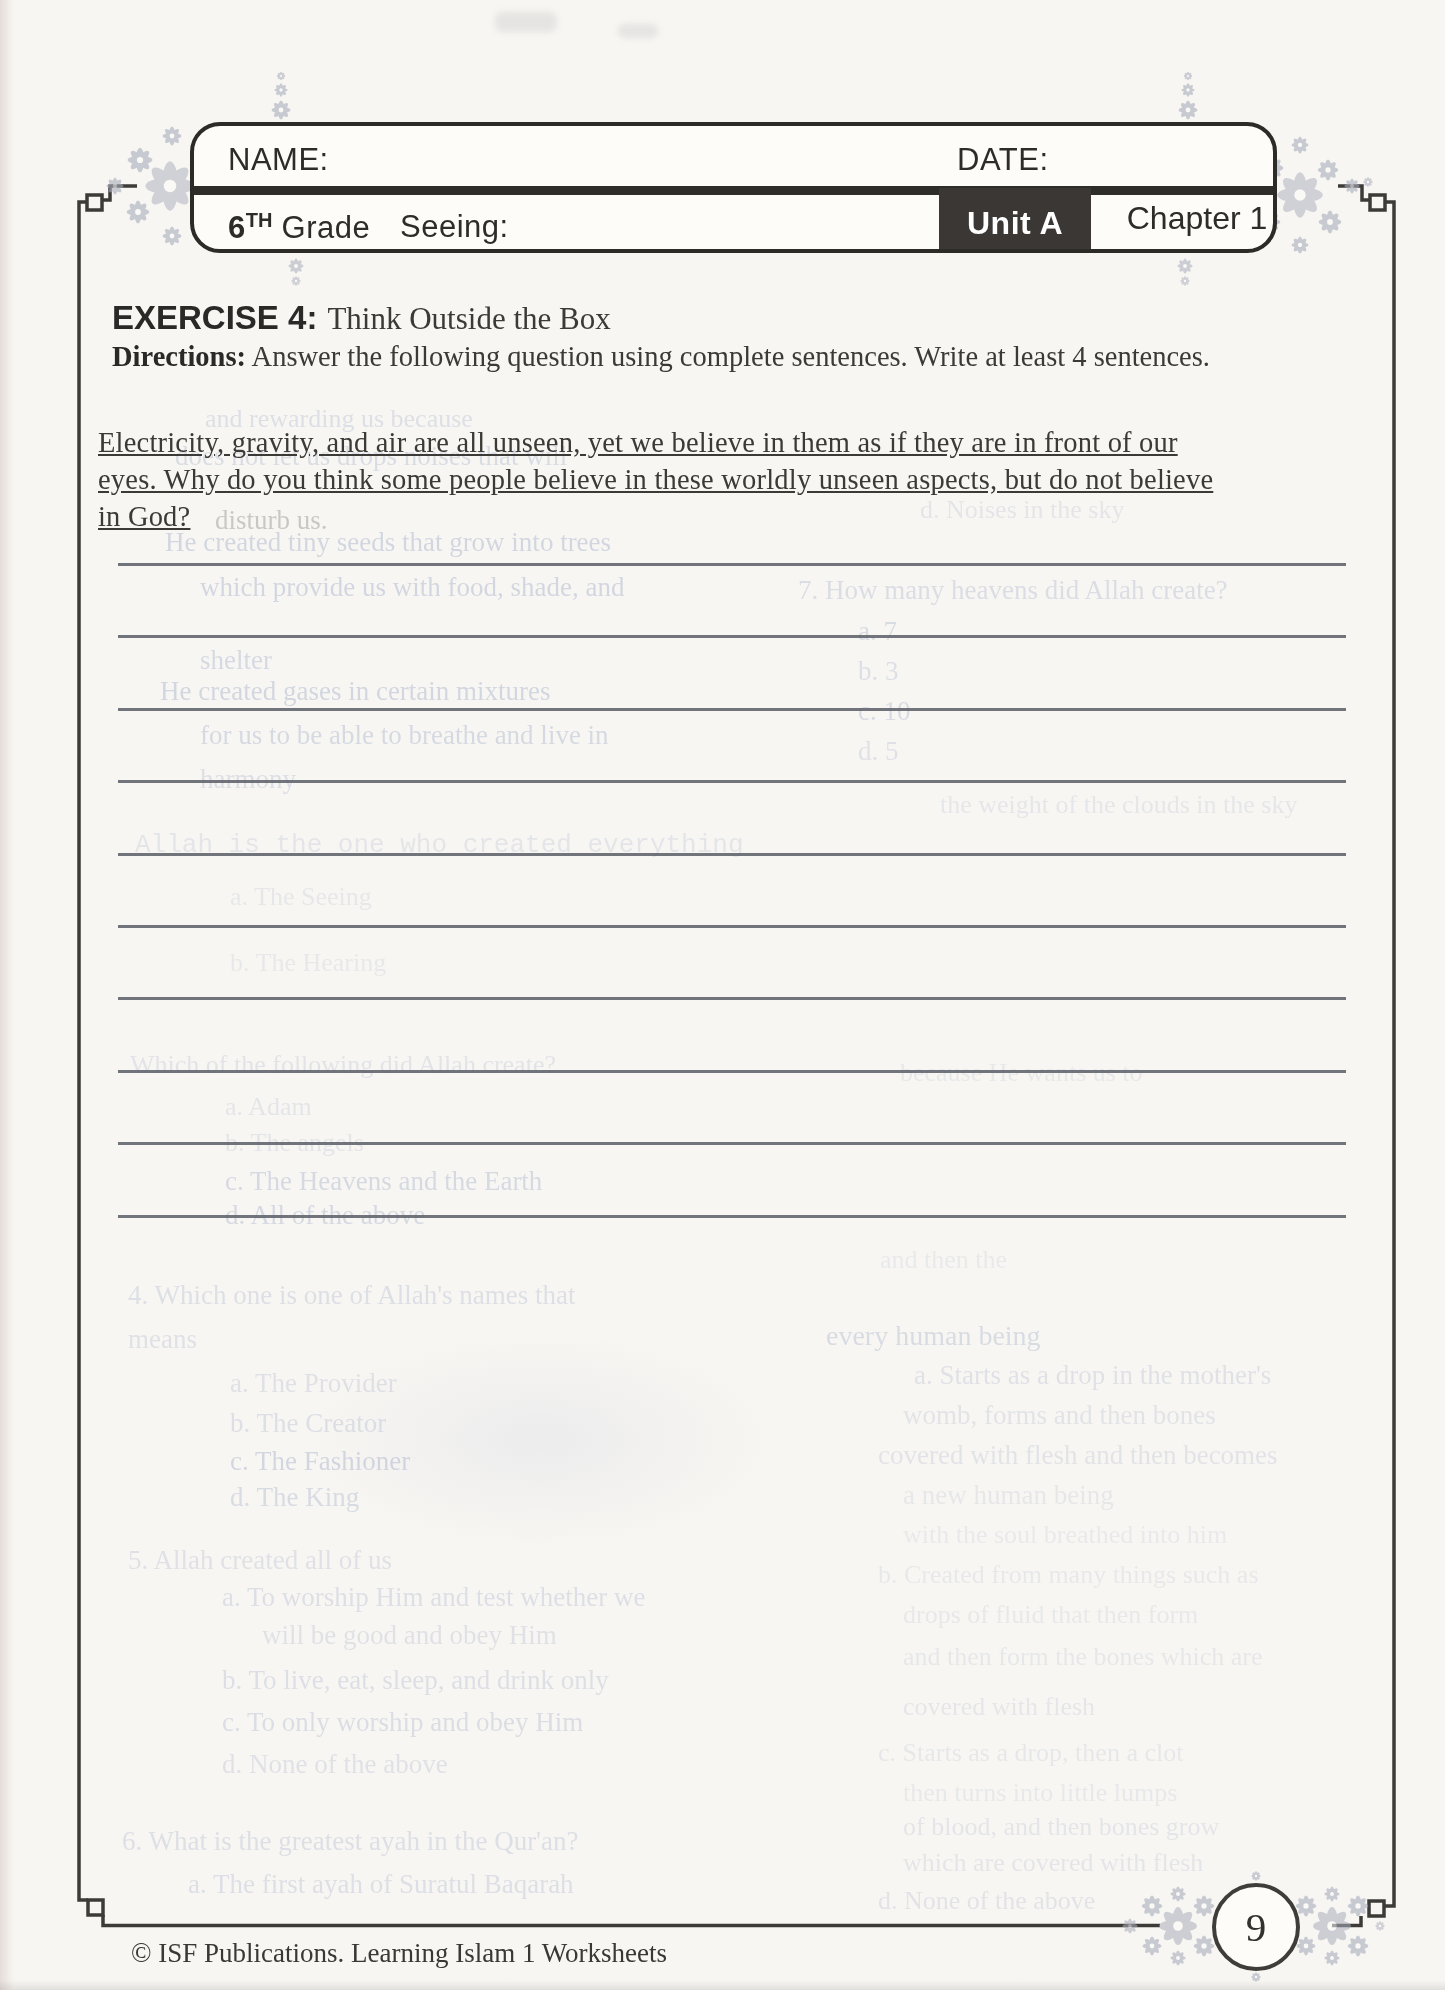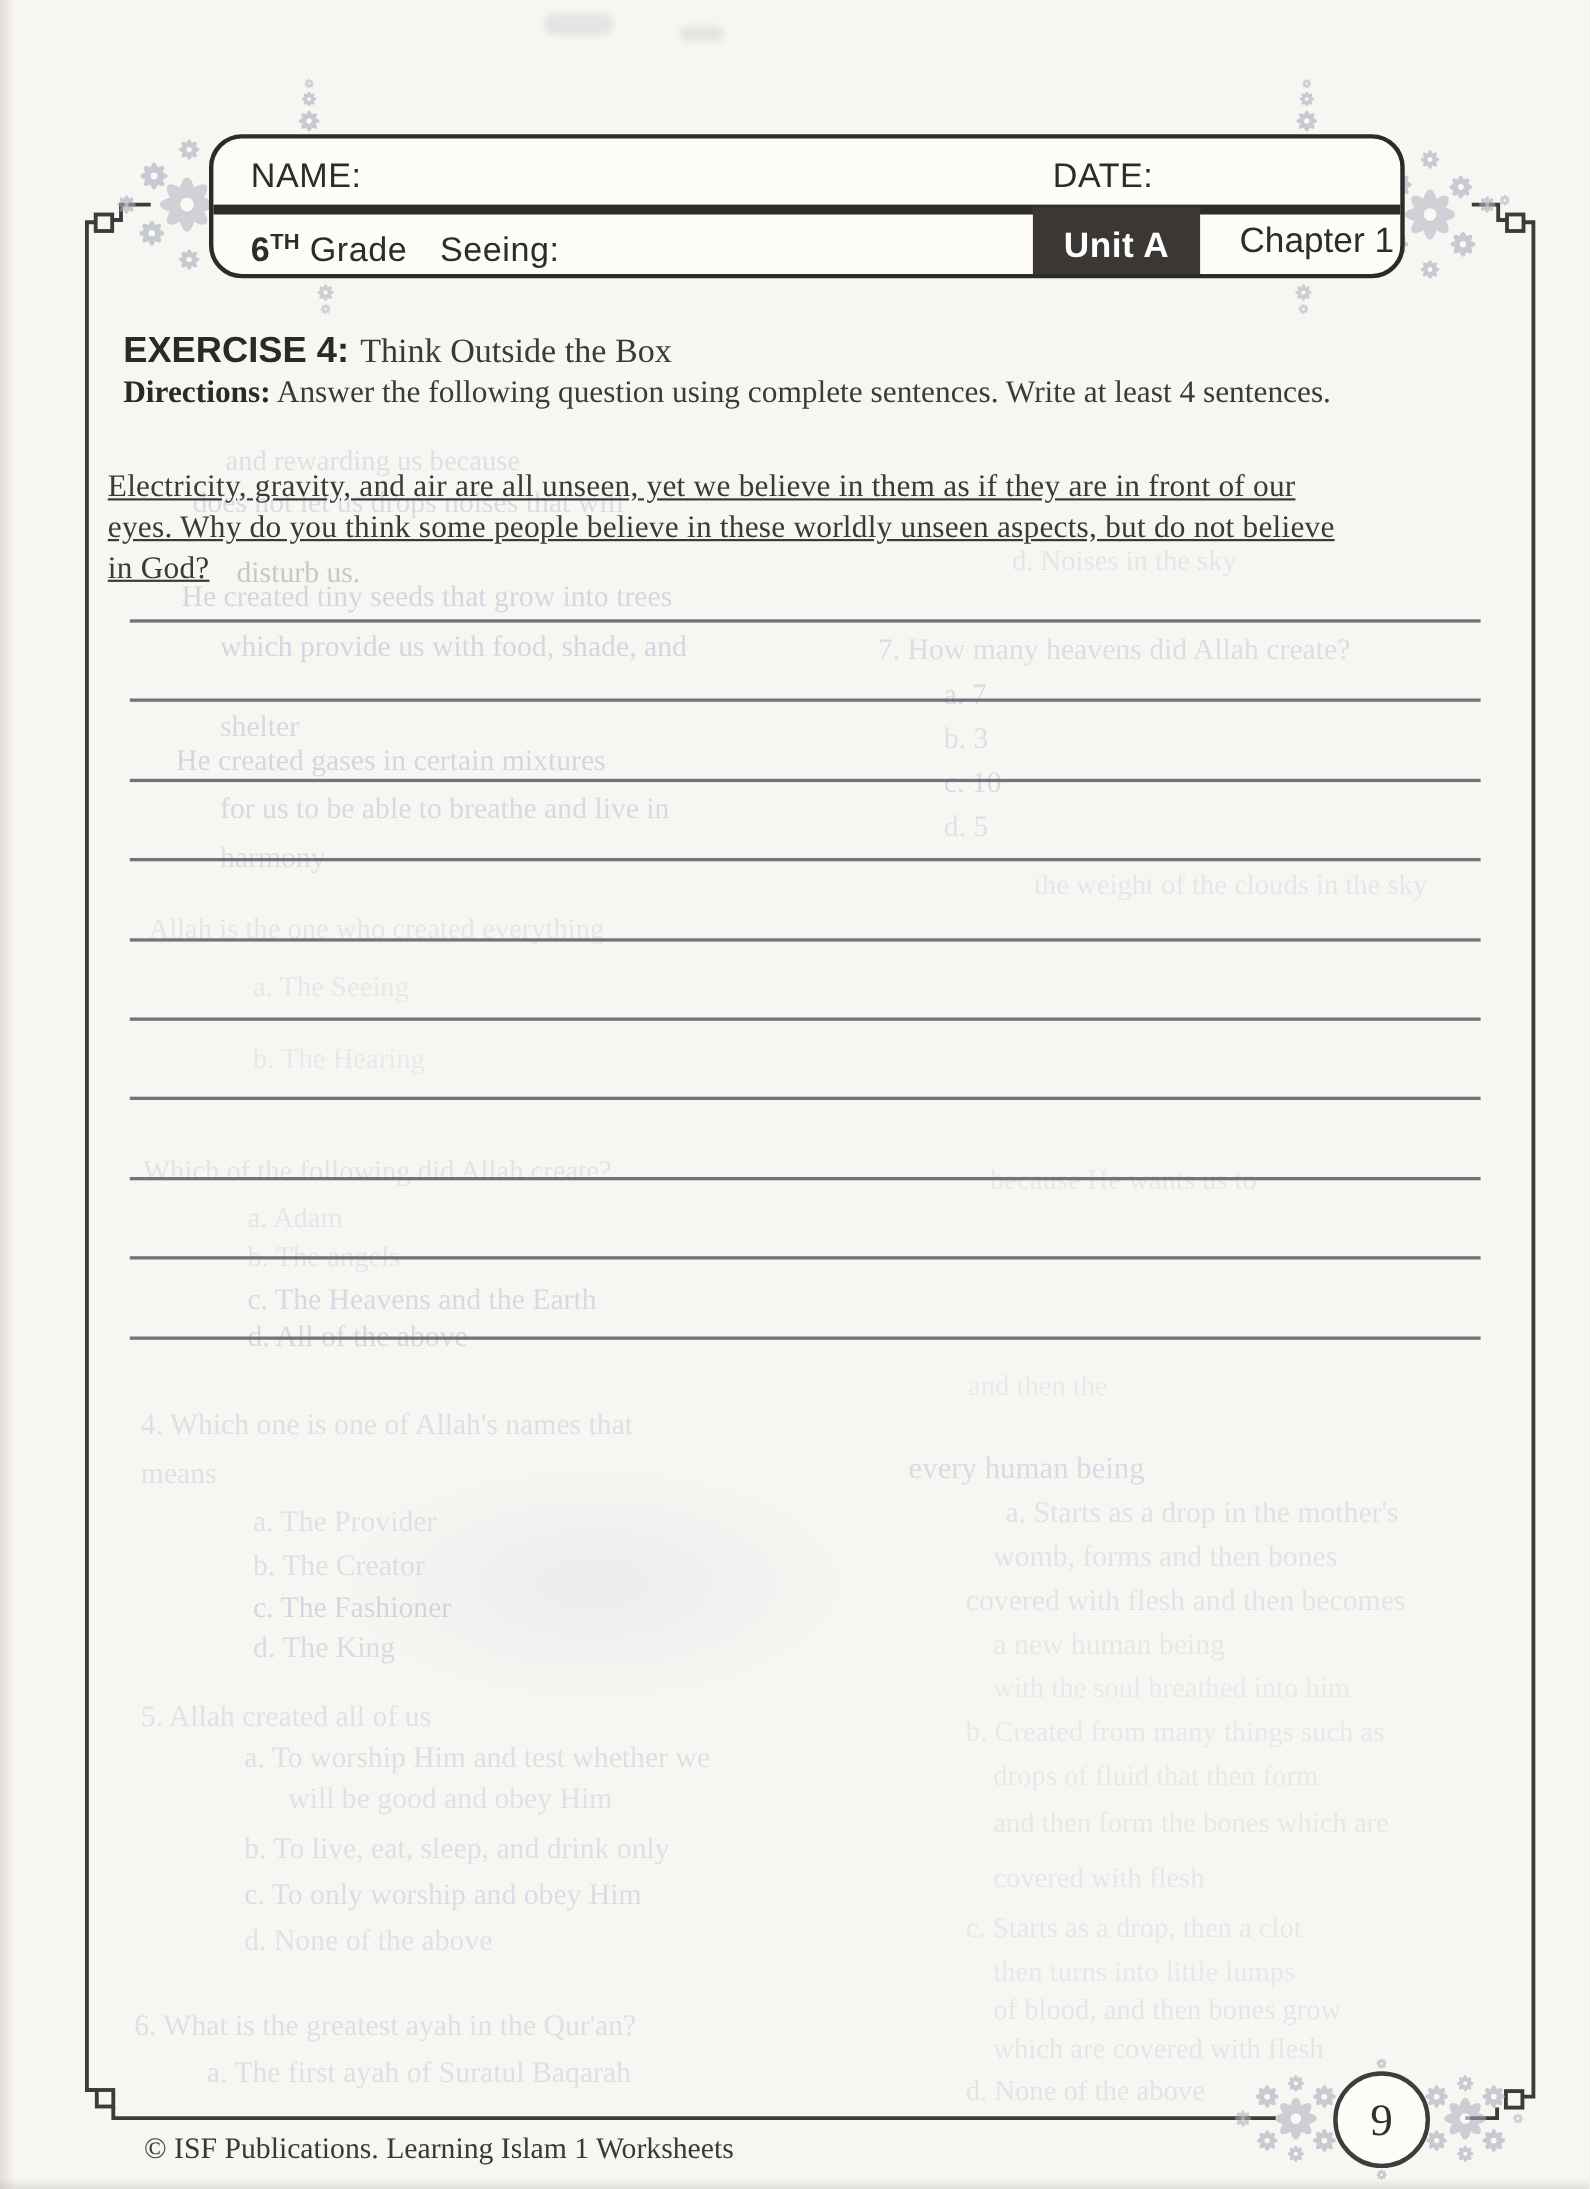--- a/index.html
+++ b/index.html
@@ -90,21 +90,21 @@
   <div class="ghost" id="ghost-layer">
       <span style="left: 205px; top: 404px; font-size: 26px; opacity: 0.22; color: rgb(125, 144, 184);">and rewarding us because</span>
       <span style="left: 175px; top: 441px; font-size: 27px; opacity: 0.25; color: rgb(125, 144, 184);">does not let us drops noises that will</span>
       <span style="left: 215px; top: 489px; font-size: 27px; opacity: 0.25; color: #404040; margin-top: 16px;">disturb us.</span>
       <span style="left: 165px; top: 527px; font-size: 27px; opacity: 0.3; color: rgb(125, 144, 184);">He created tiny seeds that grow into trees</span>
       <span style="left: 200px; top: 572px; font-size: 27px; opacity: 0.3; color: rgb(125, 144, 184); text-align: right;">which provide us with food, shade, and</span>
       <span style="left: 200px; top: 645px; font-size: 27px; opacity: 0.28; color: rgb(125, 144, 184);">shelter</span>
       <span style="left: 160px; top: 676px; font-size: 27px; opacity: 0.3; color: rgb(125, 144, 184);">He created gases in certain mixtures</span>
       <span style="left: 200px; top: 720px; font-size: 27px; opacity: 0.28; color: rgb(125, 144, 184);">for us to be able to breathe and live in</span>
       <span style="left: 200px; top: 764px; font-size: 27px; opacity: 0.22; color: rgb(125, 144, 184);">harmony</span>
-      <span style="left: 135px; top: 830px; font-size: 26px; opacity: 0.16; color: rgb(125, 144, 184);">Allah is the one who created everything</span>
+      <span style="left: 135px; top: 830px; font-size: 26px; opacity: 0.16; color: rgb(125, 144, 184); font-family: Liberation Mono, monospace;">Allah is the one who created everything</span>
       <span style="left: 230px; top: 882px; font-size: 26px; opacity: 0.14; color: rgb(125, 144, 184);">a. The Seeing</span>
       <span style="left: 230px; top: 948px; font-size: 26px; opacity: 0.13; color: rgb(125, 144, 184);">b. The Hearing</span>
       <span style="left: 130px; top: 1050px; font-size: 26px; opacity: 0.18; color: rgb(125, 144, 184);">Which of the following did Allah create?</span>
       <span style="left: 225px; top: 1092px; font-size: 26px; opacity: 0.16; color: rgb(125, 144, 184);">a. Adam</span>
       <span style="left: 225px; top: 1128px; font-size: 26px; opacity: 0.16; color: rgb(125, 144, 184);">b. The angels</span>
       <span style="left: 225px; top: 1166px; font-size: 27px; opacity: 0.28; color: rgb(125, 144, 184);">c. The Heavens and the Earth</span>
       <span style="left: 225px; top: 1200px; font-size: 27px; opacity: 0.28; color: rgb(125, 144, 184);">d. All of the above</span>
       <span style="left: 128px; top: 1280px; font-size: 27px; opacity: 0.22; color: rgb(125, 144, 184);">4. Which one is one of Allah's names that</span>
       <span style="left: 128px; top: 1324px; font-size: 27px; opacity: 0.2; color: rgb(125, 144, 184);">means</span>
       <span style="left: 230px; top: 1368px; font-size: 27px; opacity: 0.2; color: rgb(125, 144, 184);">a. The Provider</span>

